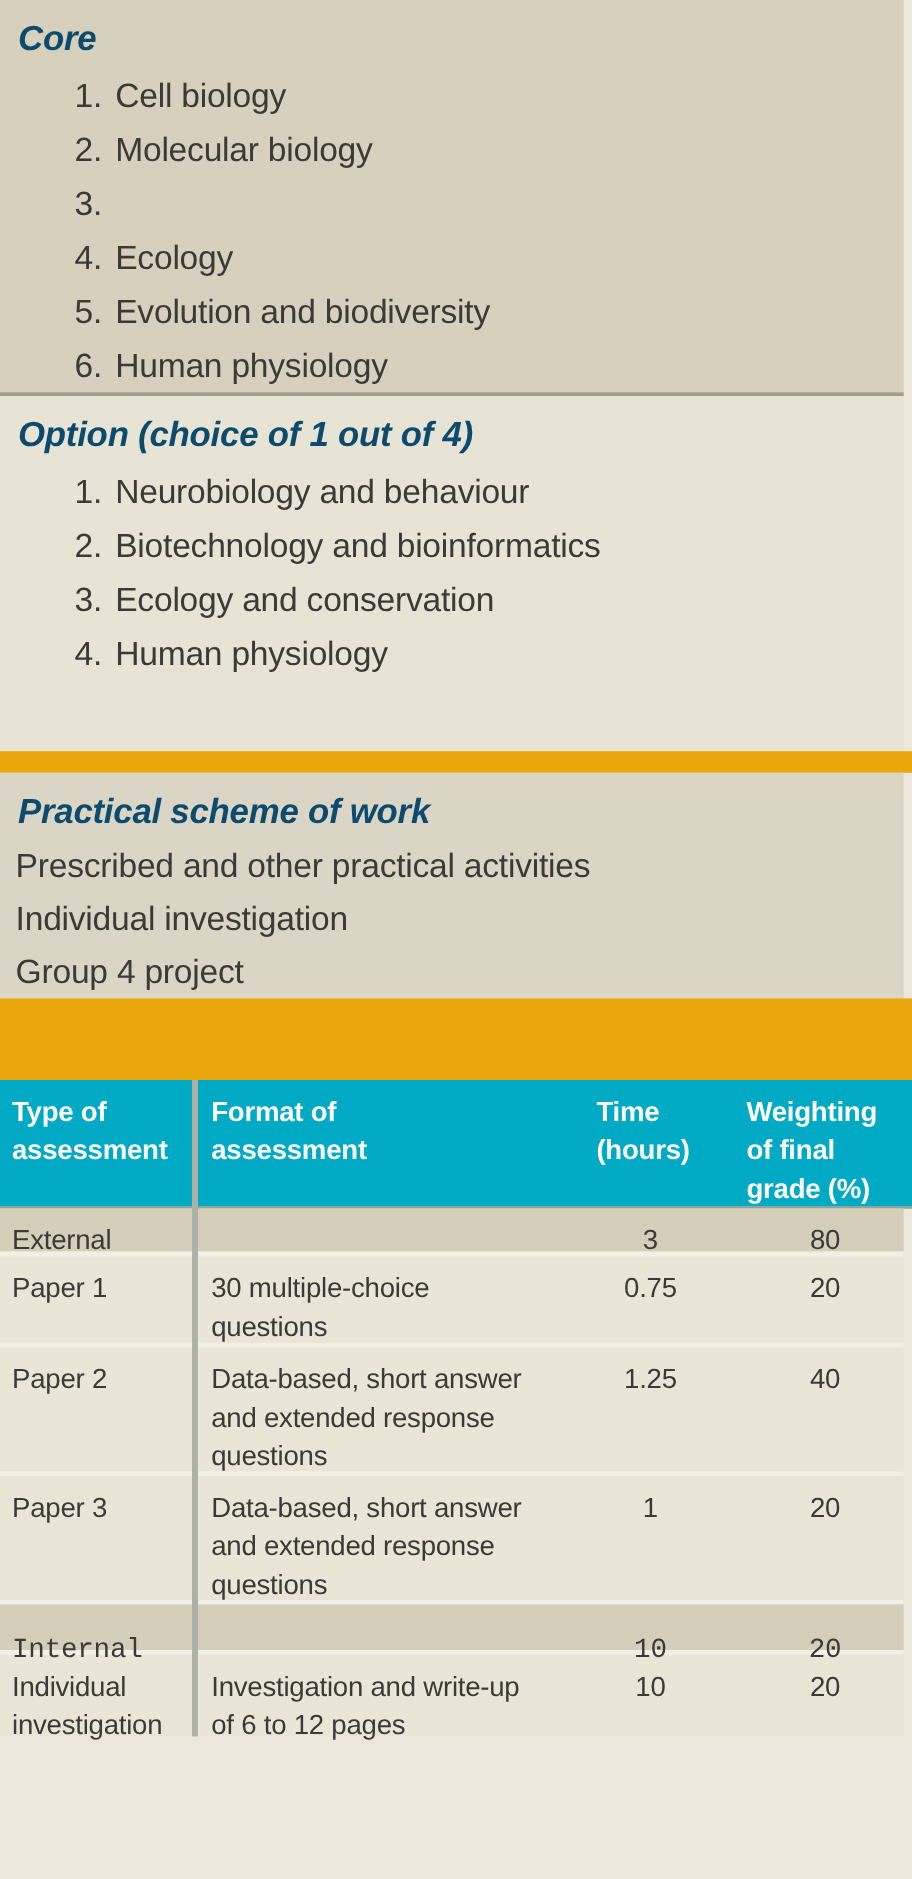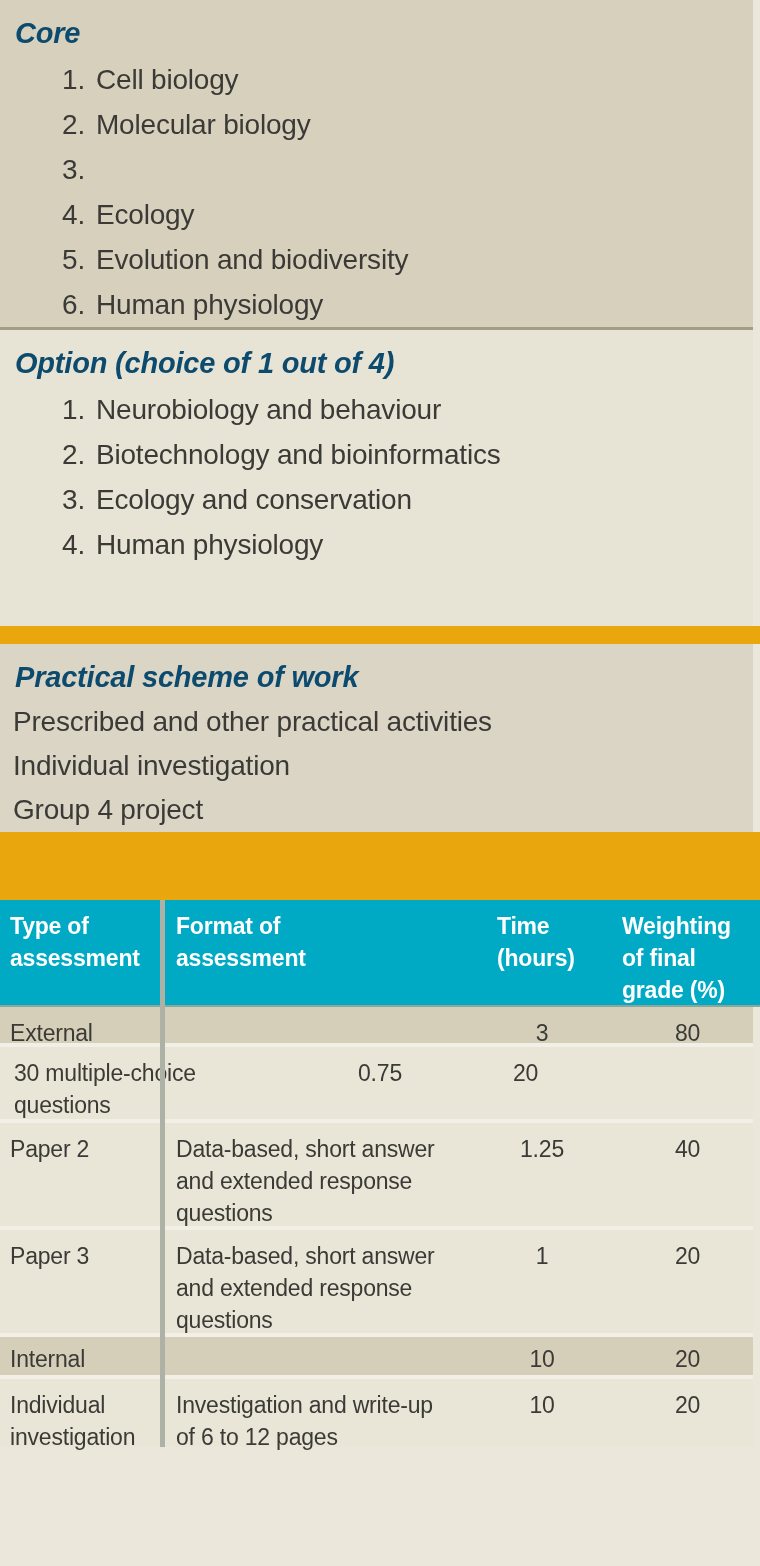--- a/index.html
+++ b/index.html
@@ -68,21 +68,21 @@
   .c4{width:131px;flex:0 0 131px;}
   .th.c3{padding-left:35px;}
   .th.c4{padding-left:0px;}
   .td.c3,.td.c4{text-align:center;}
   .h-ext{height:36px;}
   .h-p1{height:76px;}
   .h-p2{height:107px;}
   .h-p3{height:107px;}
   .h-int{height:42px;}
   .h-ind{height:72px;}
-  .h-int .td{padding-top:6px;}
+  .h-int .td{padding-top:22px;font-family:Liberation Mono, monospace;}
   .col-divider{
     position:absolute;left:160px;top:0;
     width:5px;height:100%;
     background:#aeb2a6;
   }
 </style>
 </head>
 <body>
 
 <div class="page">
@@ -167,20 +167,21 @@
     </div>
 
     <div class="trow row-dark h-ext">
       <div class="td c1">External</div>
       <div class="td c2"></div>
       <div class="td c3">3</div>
       <div class="td c4">80</div>
     </div>
 
     <div class="trow sep row-light h-p1">
+      <div class="td c1">Paper 1</div>
       <div class="td c2">30 multiple-choice questions</div>
       <div class="td c3">0.75</div>
       <div class="td c4">20</div>
     </div>
 
     <div class="trow sep row-light h-p2">
       <div class="td c1">Paper 2</div>
       <div class="td c2">Data-based, short answer and extended response questions</div>
       <div class="td c3">1.25</div>
       <div class="td c4">40</div>

